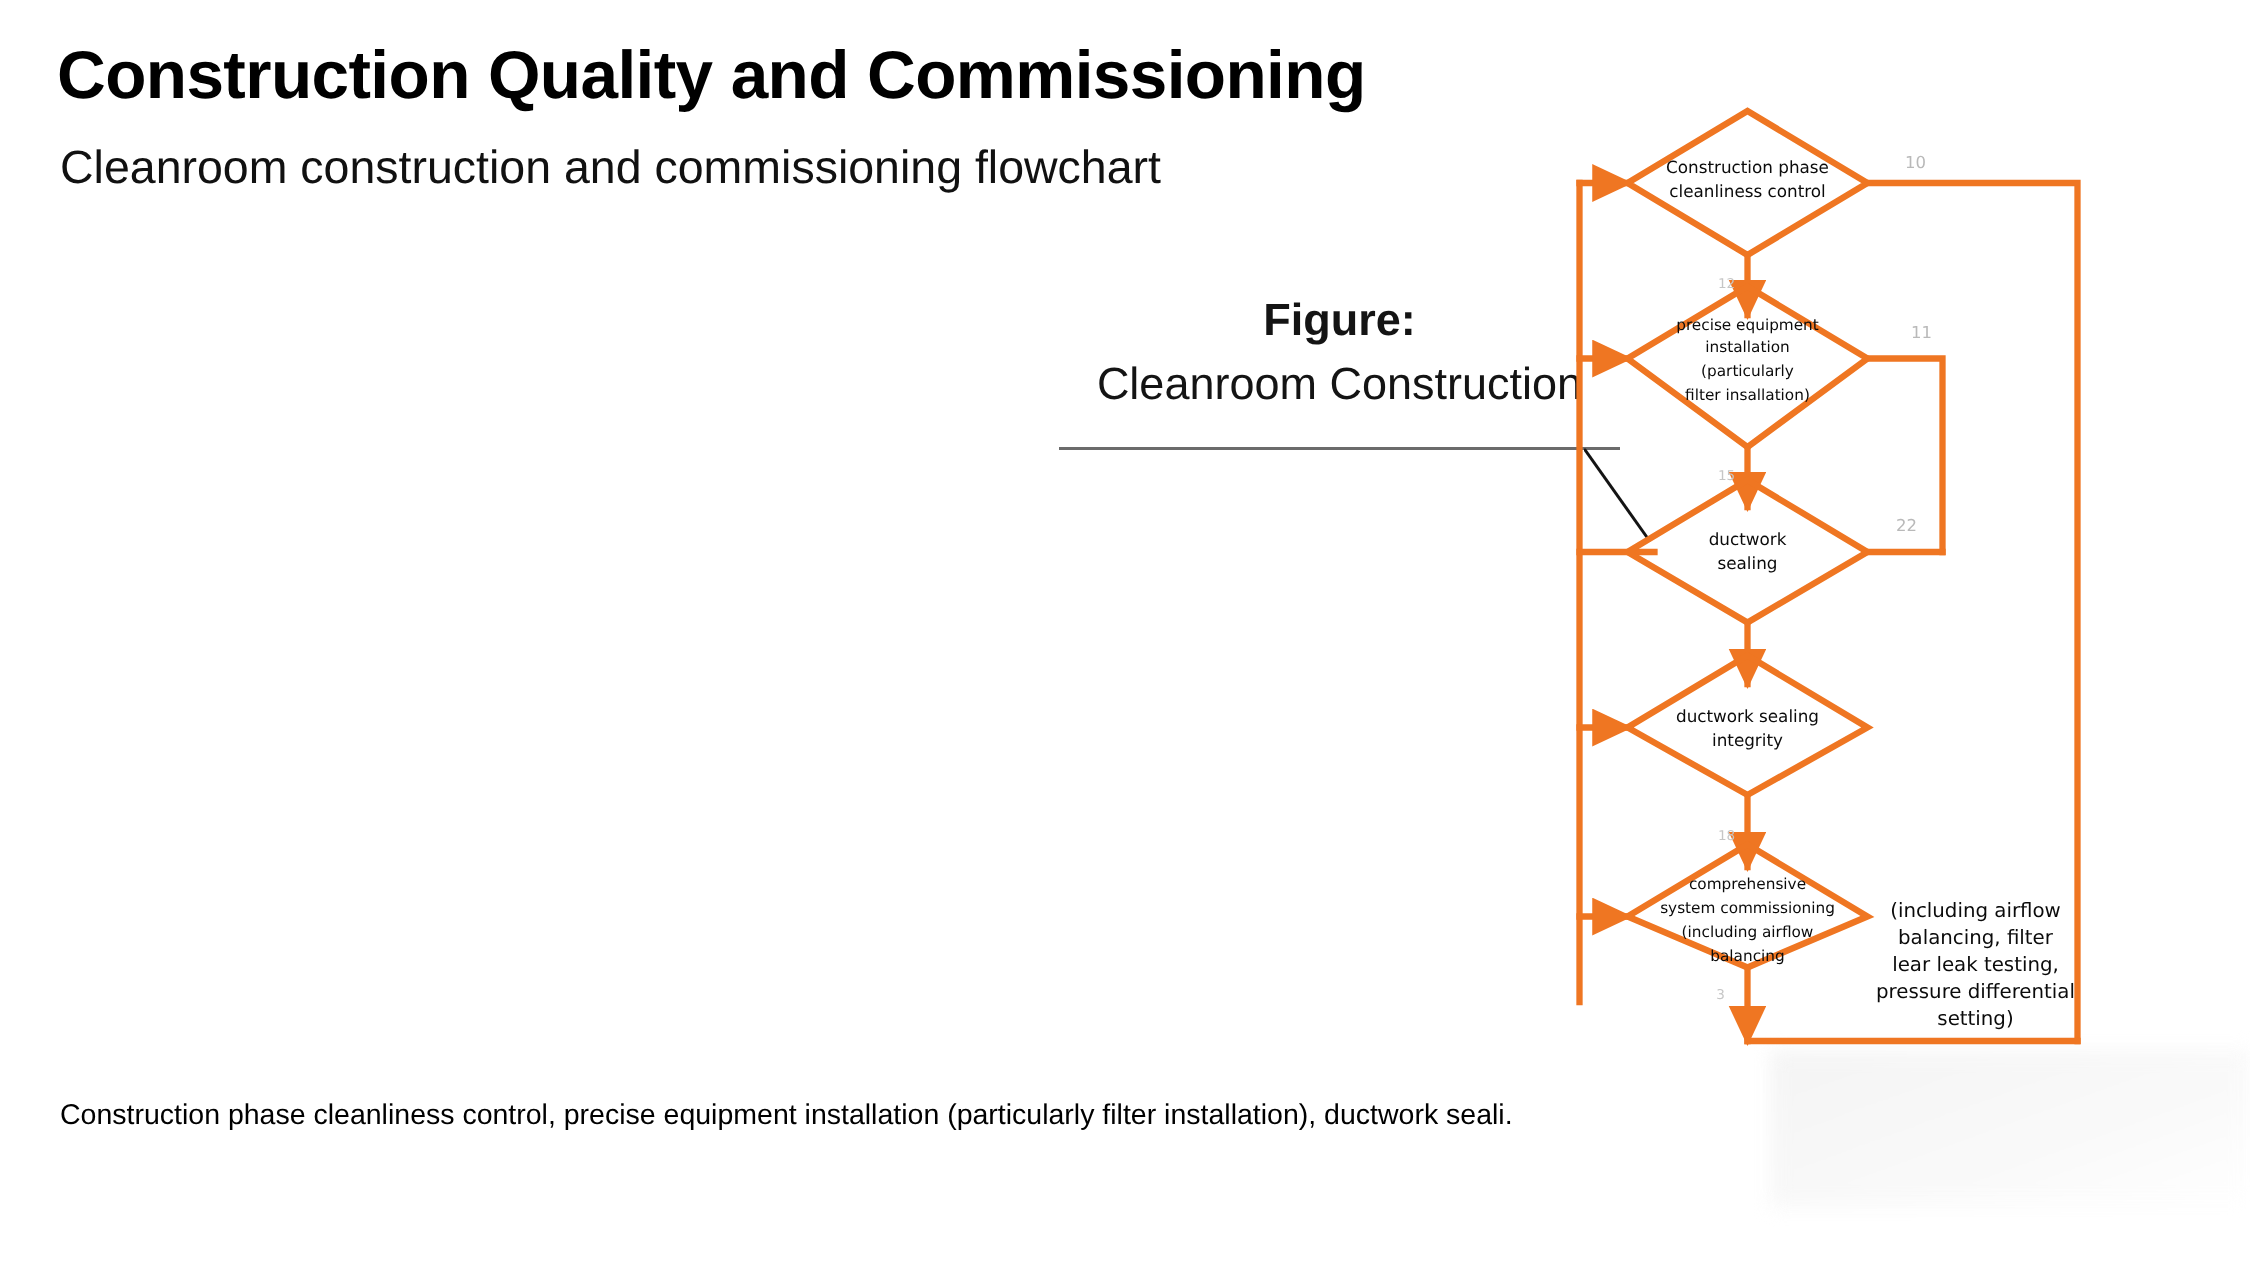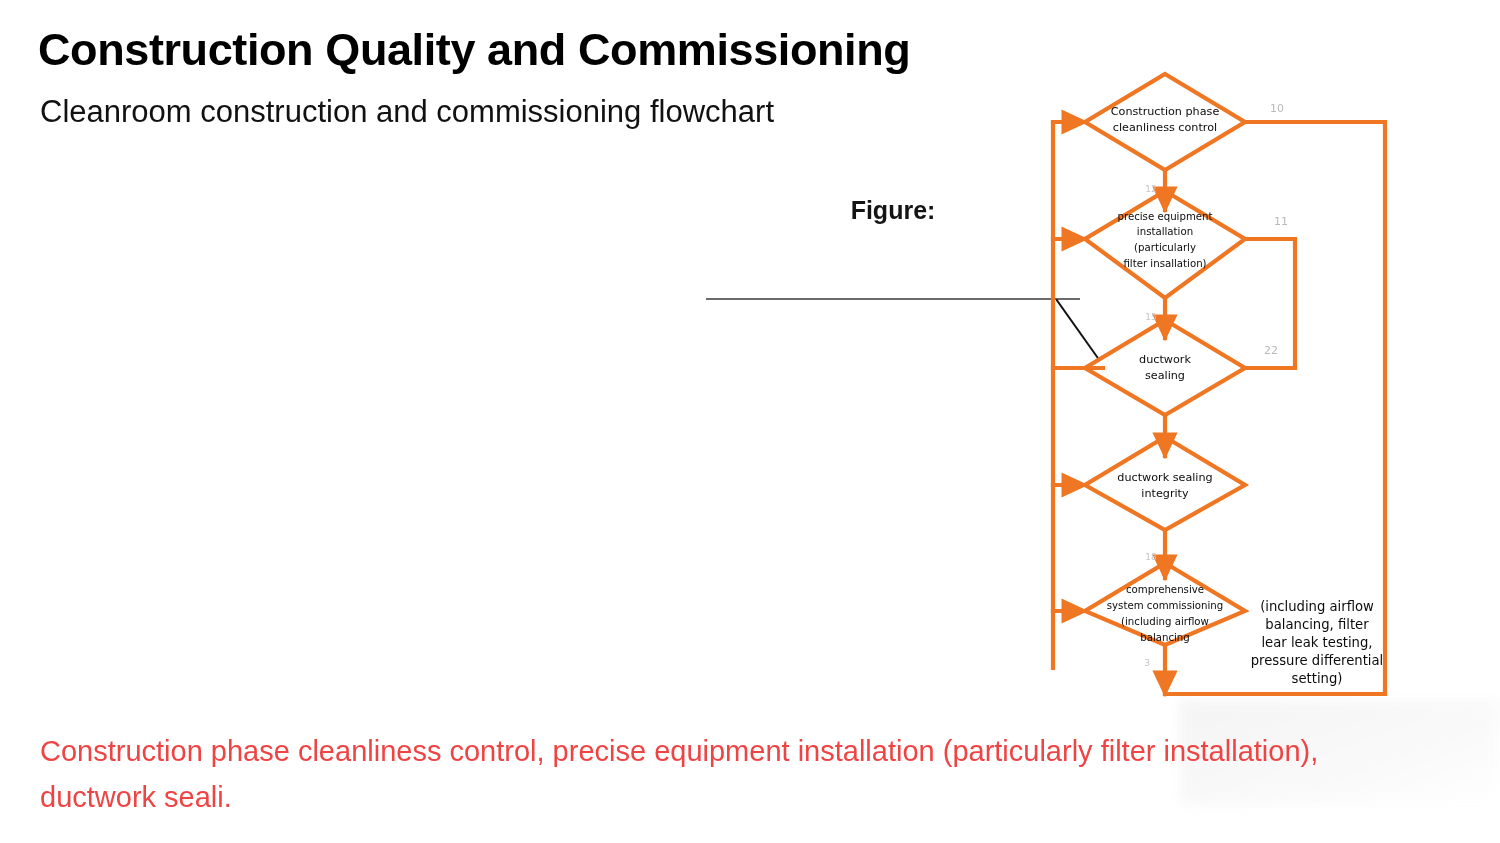--- a/index.html
+++ b/index.html
@@ -59,21 +59,21 @@
     color: #111111;
   }
 
   
   #figure-caption {
     position: absolute;
     left: 706px;
     top: 193px;
     width: 374px;
     text-align: center;
-    font-size: 25px;
+    font-size: 30px;
     line-height: 1.42;
     color: #141414;
   }
   #figure-caption .cap-label {
     font-weight: bold;
     display: block;
   }
   #figure-caption .cap-line {
     display: block;
     white-space: nowrap;
@@ -94,23 +94,23 @@
     height: 66px;
     pointer-events: none;
   }
 
   
   #body-text {
     position: absolute;
     left: 40px;
     top: 729px;
     width: 1330px;
-    font-size: 29px;
+    font-size: 19px;
     line-height: 1.58;
-    color: #ef4444;
+    color: #000000;
   }
 
   
   #flowchart {
     position: absolute;
     left: 1027px;
     top: 60px;
     width: 400px;
     height: 660px;
   }
@@ -144,20 +144,21 @@
 <div id="slide">
 
   <div id="paper-wash"></div>
 
   <div id="subtitle">Cleanroom construction and commissioning flowchart</div>
 
   <div id="title">Construction Quality and Commissioning</div>
 
   <div id="figure-caption">
     <span class="cap-label">Figure:</span>
+    <span class="cap-line">Cleanroom Construction</span>
   </div>
   <div id="caption-rule"></div>
 
   <svg id="leader-line" viewBox="0 0 48 66" width="48" height="66">
     <line x1="0" y1="0" x2="44" y2="62" stroke="#141414" stroke-width="2"></line>
   </svg>
 
   <div id="flowchart">
     <svg id="flow-svg" viewBox="0 0 400 660" width="400" height="660">
 

